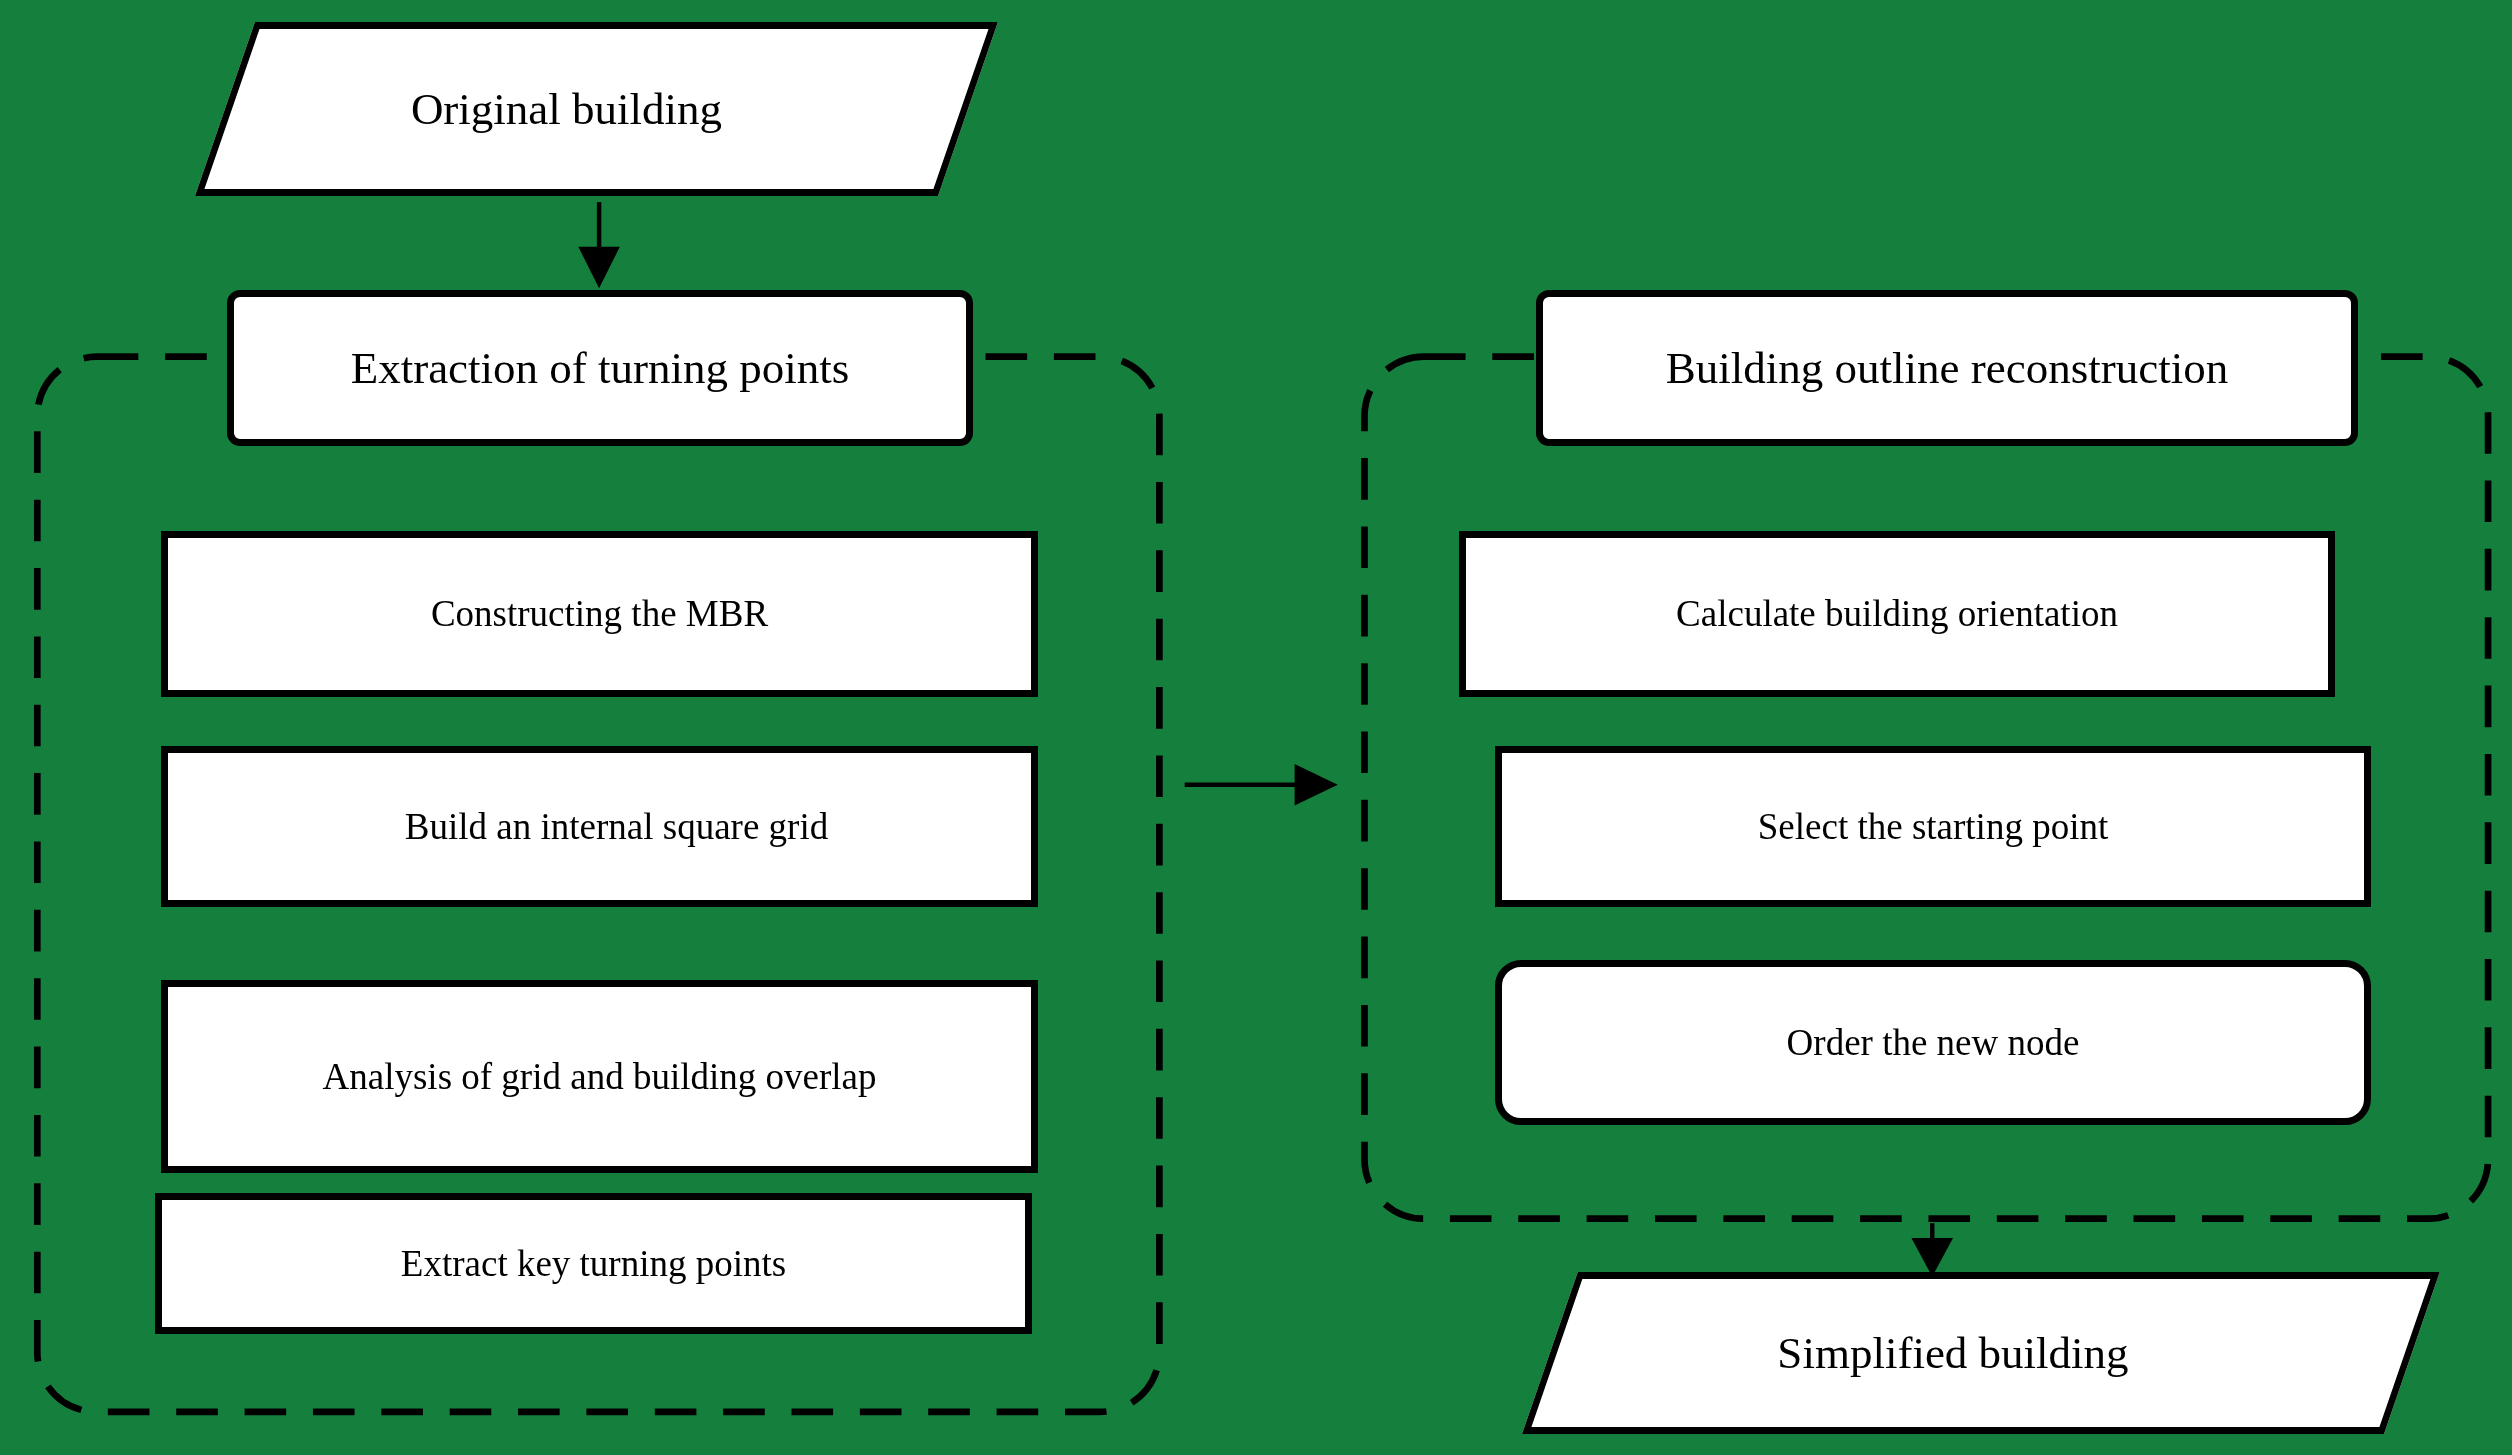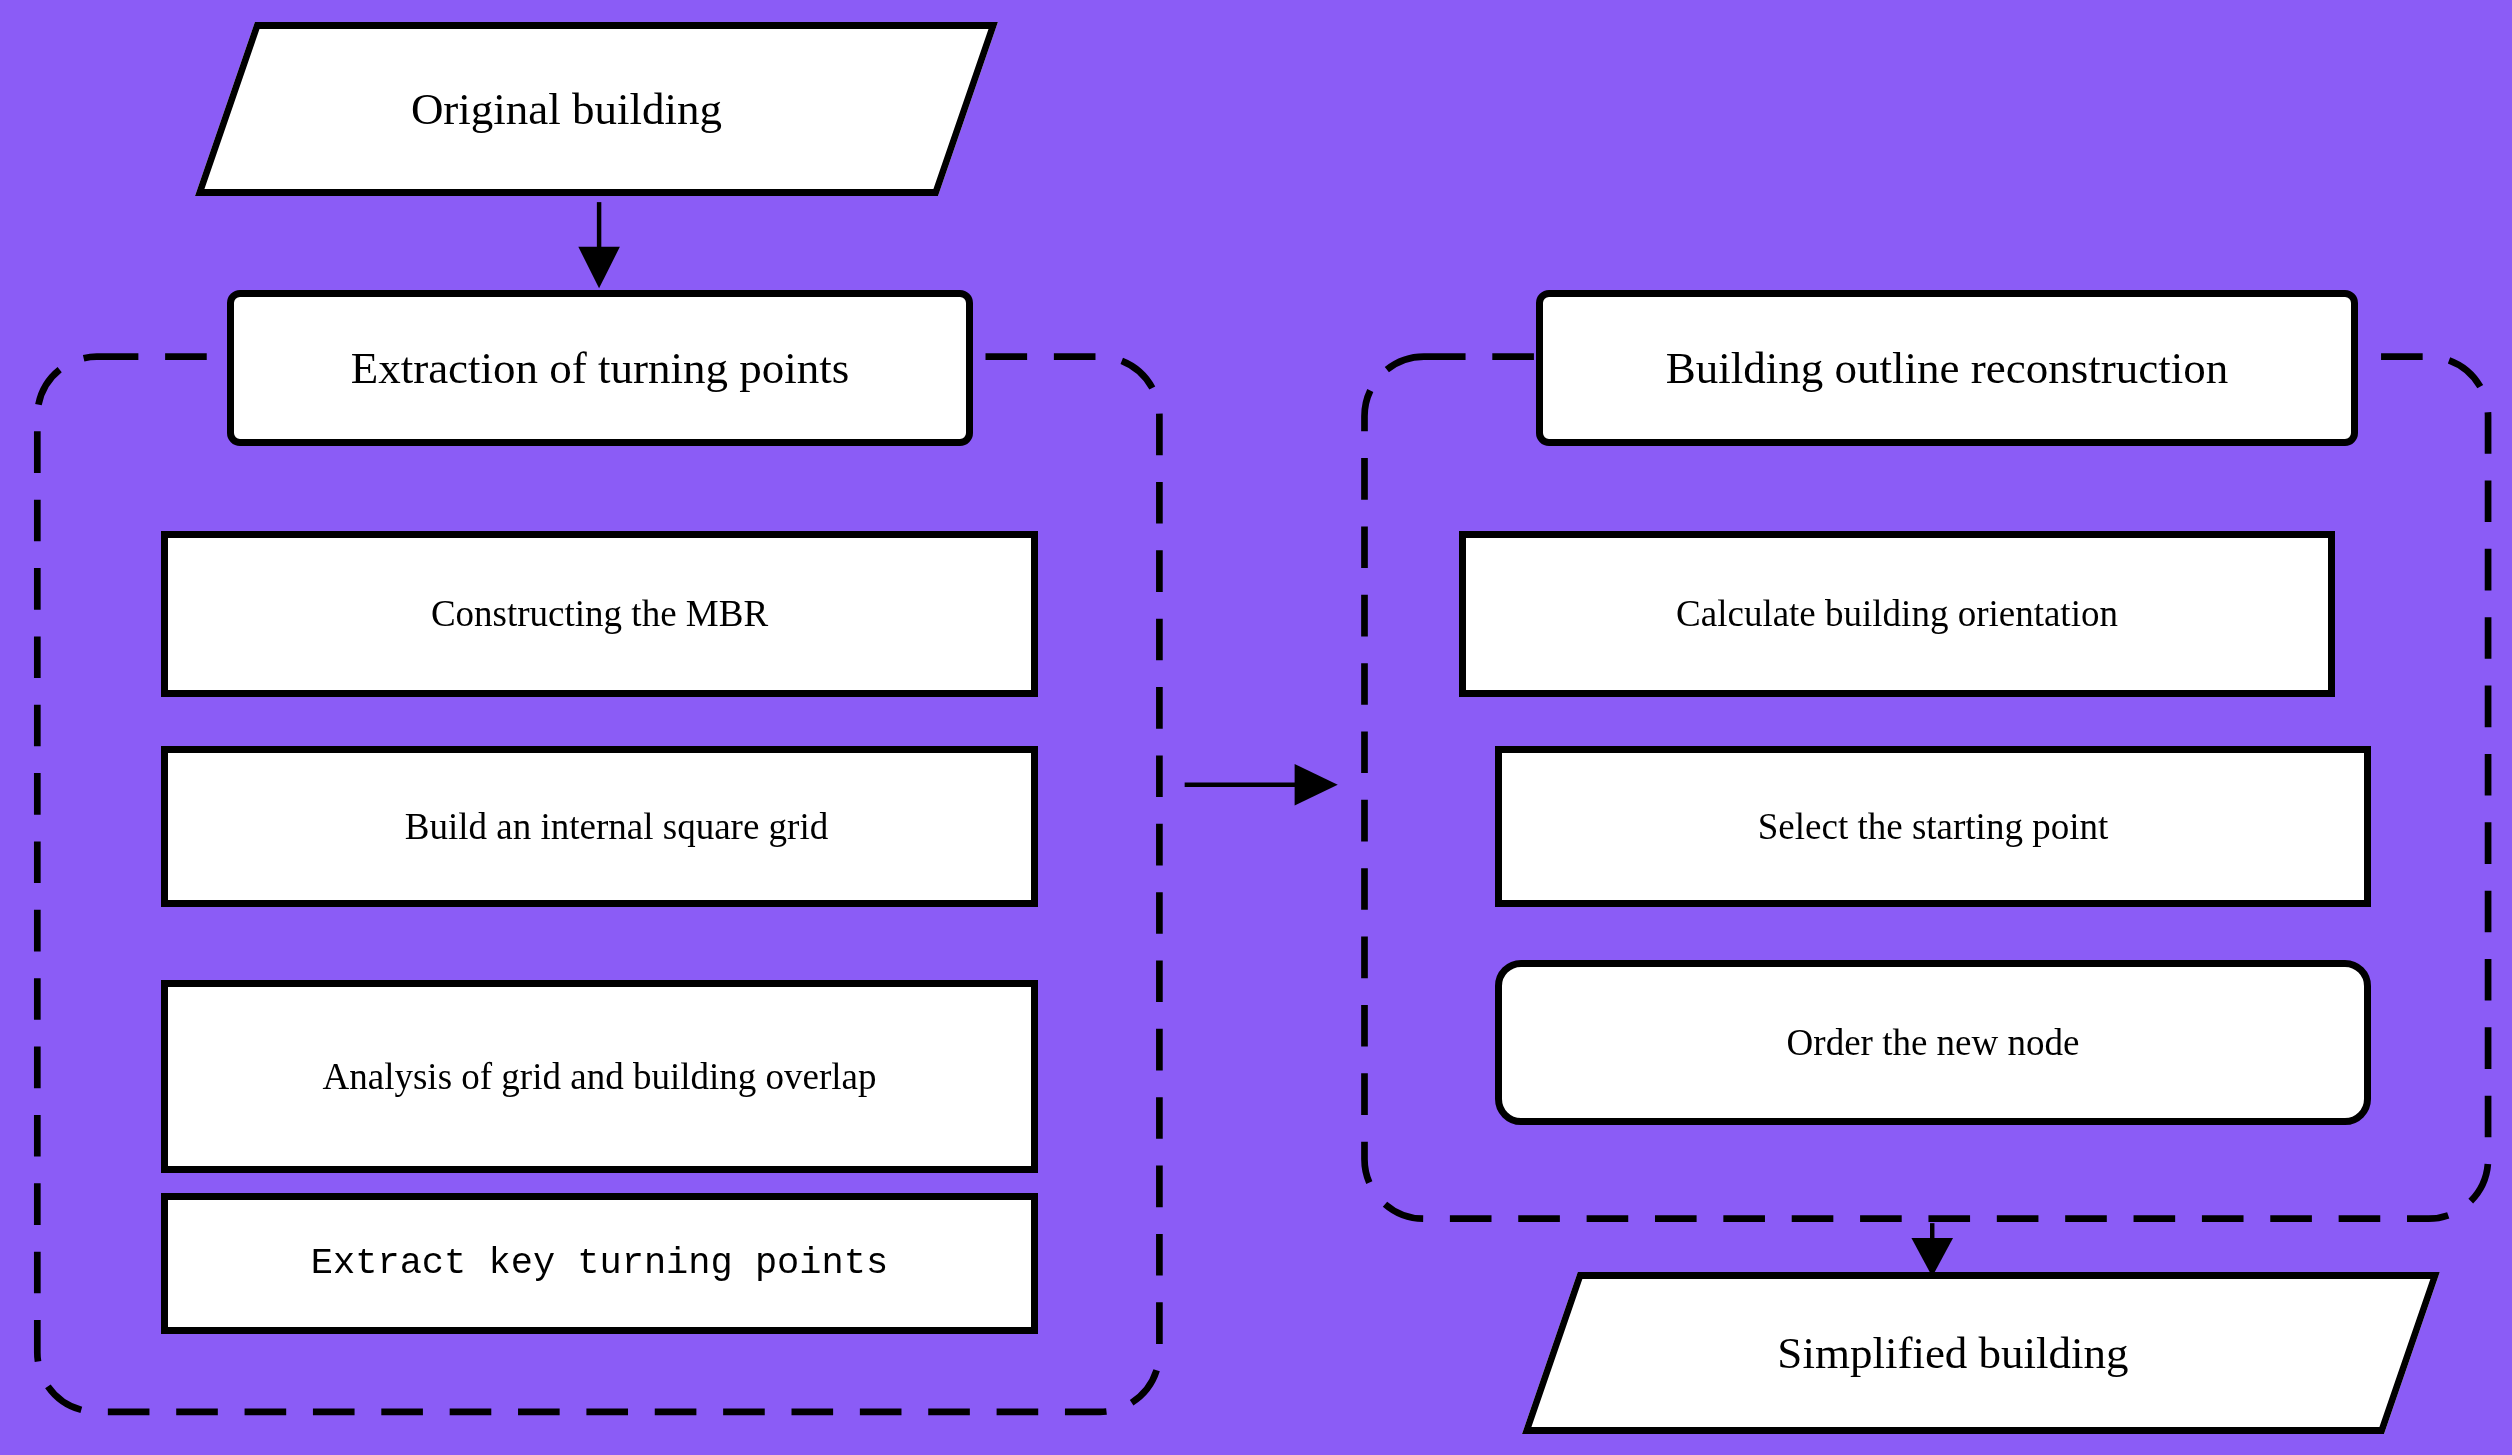--- a/index.html
+++ b/index.html
@@ -1,19 +1,19 @@
 <!DOCTYPE html>
 <html style="font-size:12px"><head>
 <meta charset="utf-8">
 <style>
   html,body{margin:0;padding:0;background:#ffffff;}
   .canvas{
     position:relative;
     width:2512px;height:1455px;
-    background:#8b5cf6;
+    background:#15803d;
     font-family:"Liberation Serif","DejaVu Serif",serif;
     color:#000;
     overflow:hidden;
   }
   .layer{position:absolute;left:0;top:0;z-index:1;}
   .proc-box{
     position:absolute;z-index:2;
     border:7.4px solid #000;background:#fff;
     display:flex;align-items:center;justify-content:center;
     text-align:center;font-size:37px;line-height:1.45;
@@ -81,21 +81,21 @@
   </div>
 
   <div class="proc-box" style="left:161px;top:746px;width:877px;height:161px;padding-left:34px;">
     <span>Build an internal square grid</span>
   </div>
 
   <div class="proc-box" style="left:161px;top:960px;width:877px;height:193px;margin-top:20px;">
     <span class="narrow-label">Analysis of grid and building overlap</span>
   </div>
 
-  <div class="proc-box" style="left:161px;top:1193px;width:877px;height:141px;font-family:Liberation Mono, monospace;">
+  <div class="proc-box" style="left:155px;top:1193px;width:877px;height:141px;">
     <span>Extract key turning points</span>
   </div>
 
   <div class="title-box" style="left:1536px;top:290px;width:822px;height:156px;">
     <span>Building outline reconstruction</span>
   </div>
 
   <div class="proc-box" style="left:1451px;top:531px;width:876px;height:166px;margin-left:8px;">
     <span>Calculate building orientation</span>
   </div>

